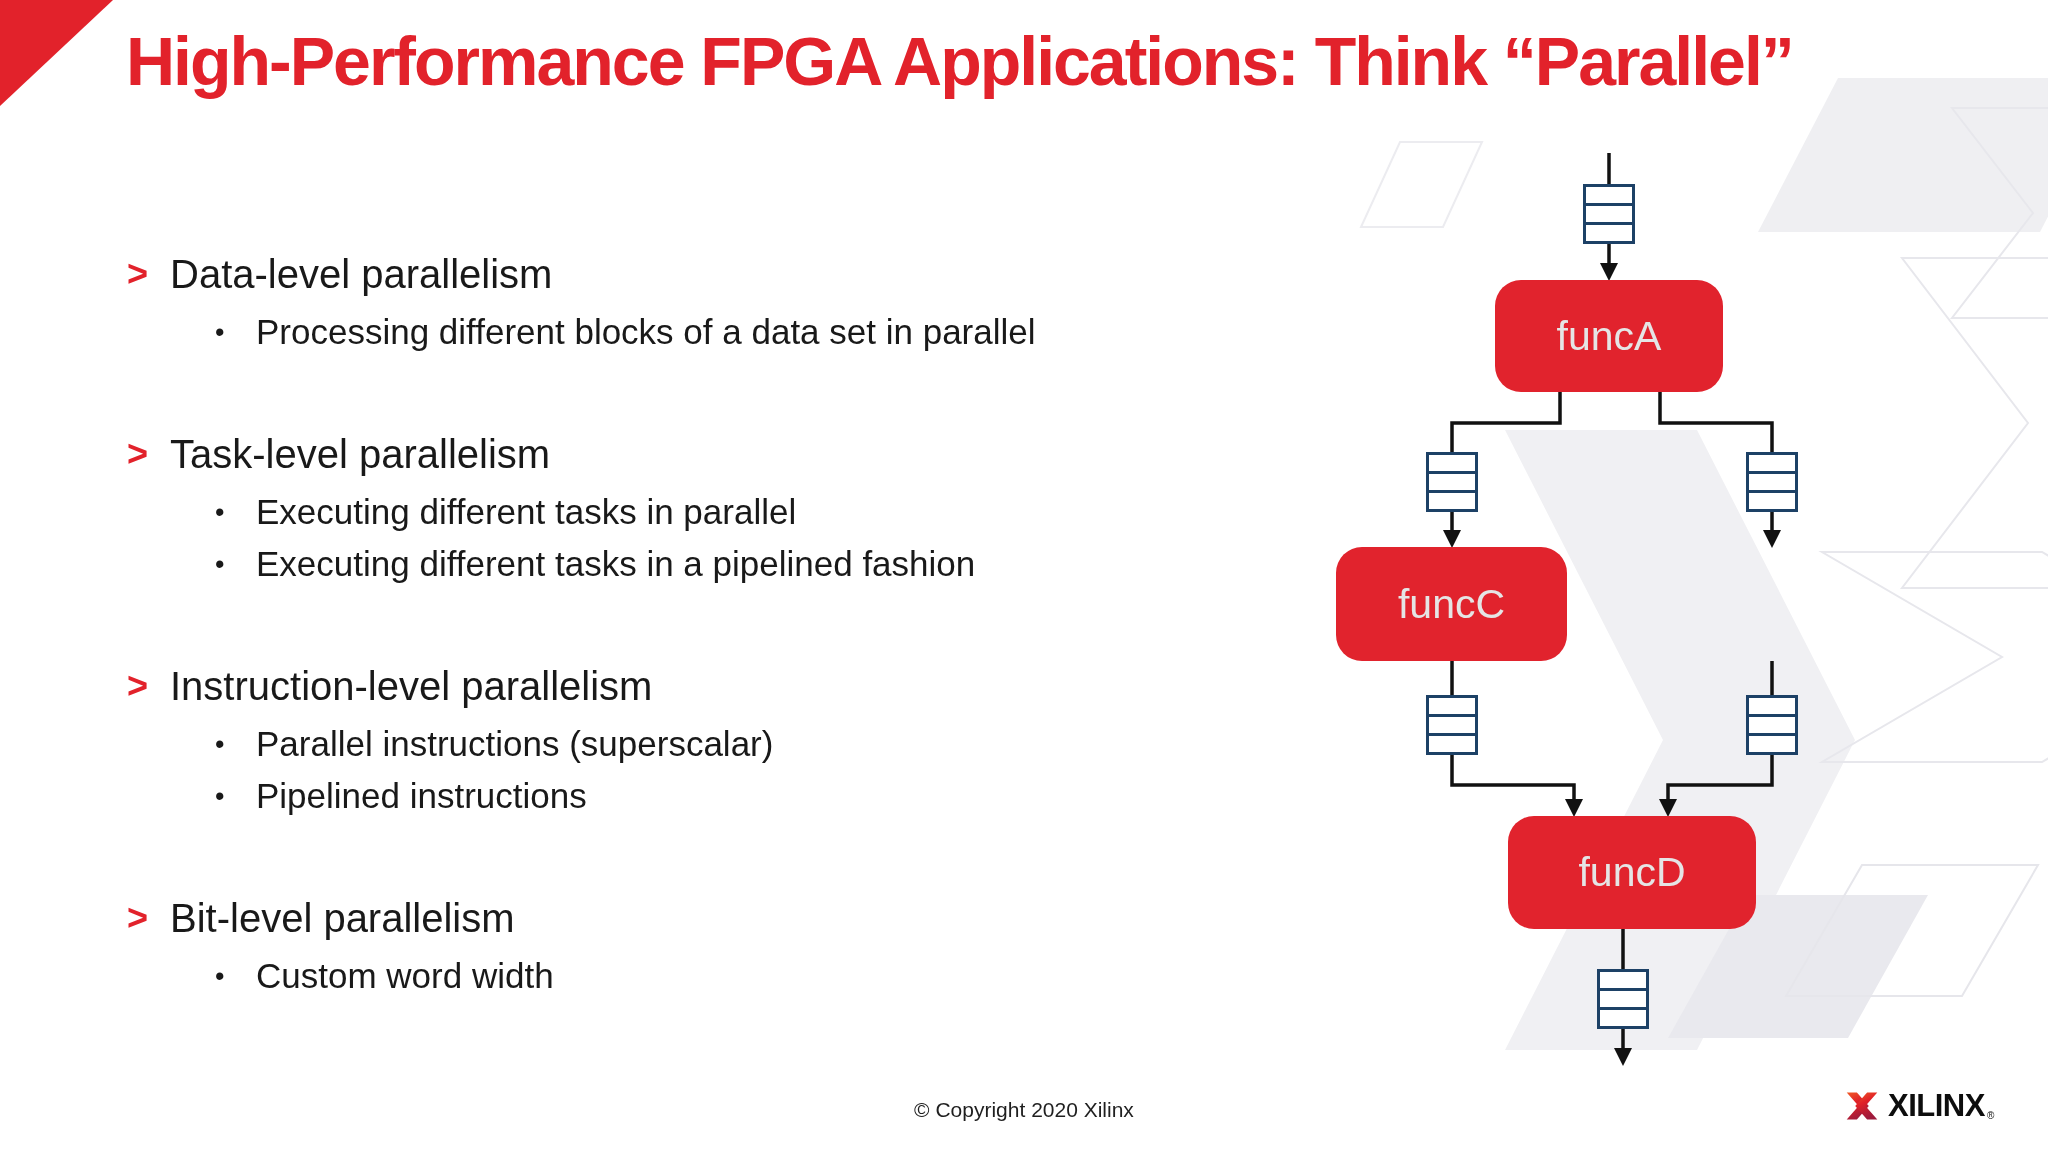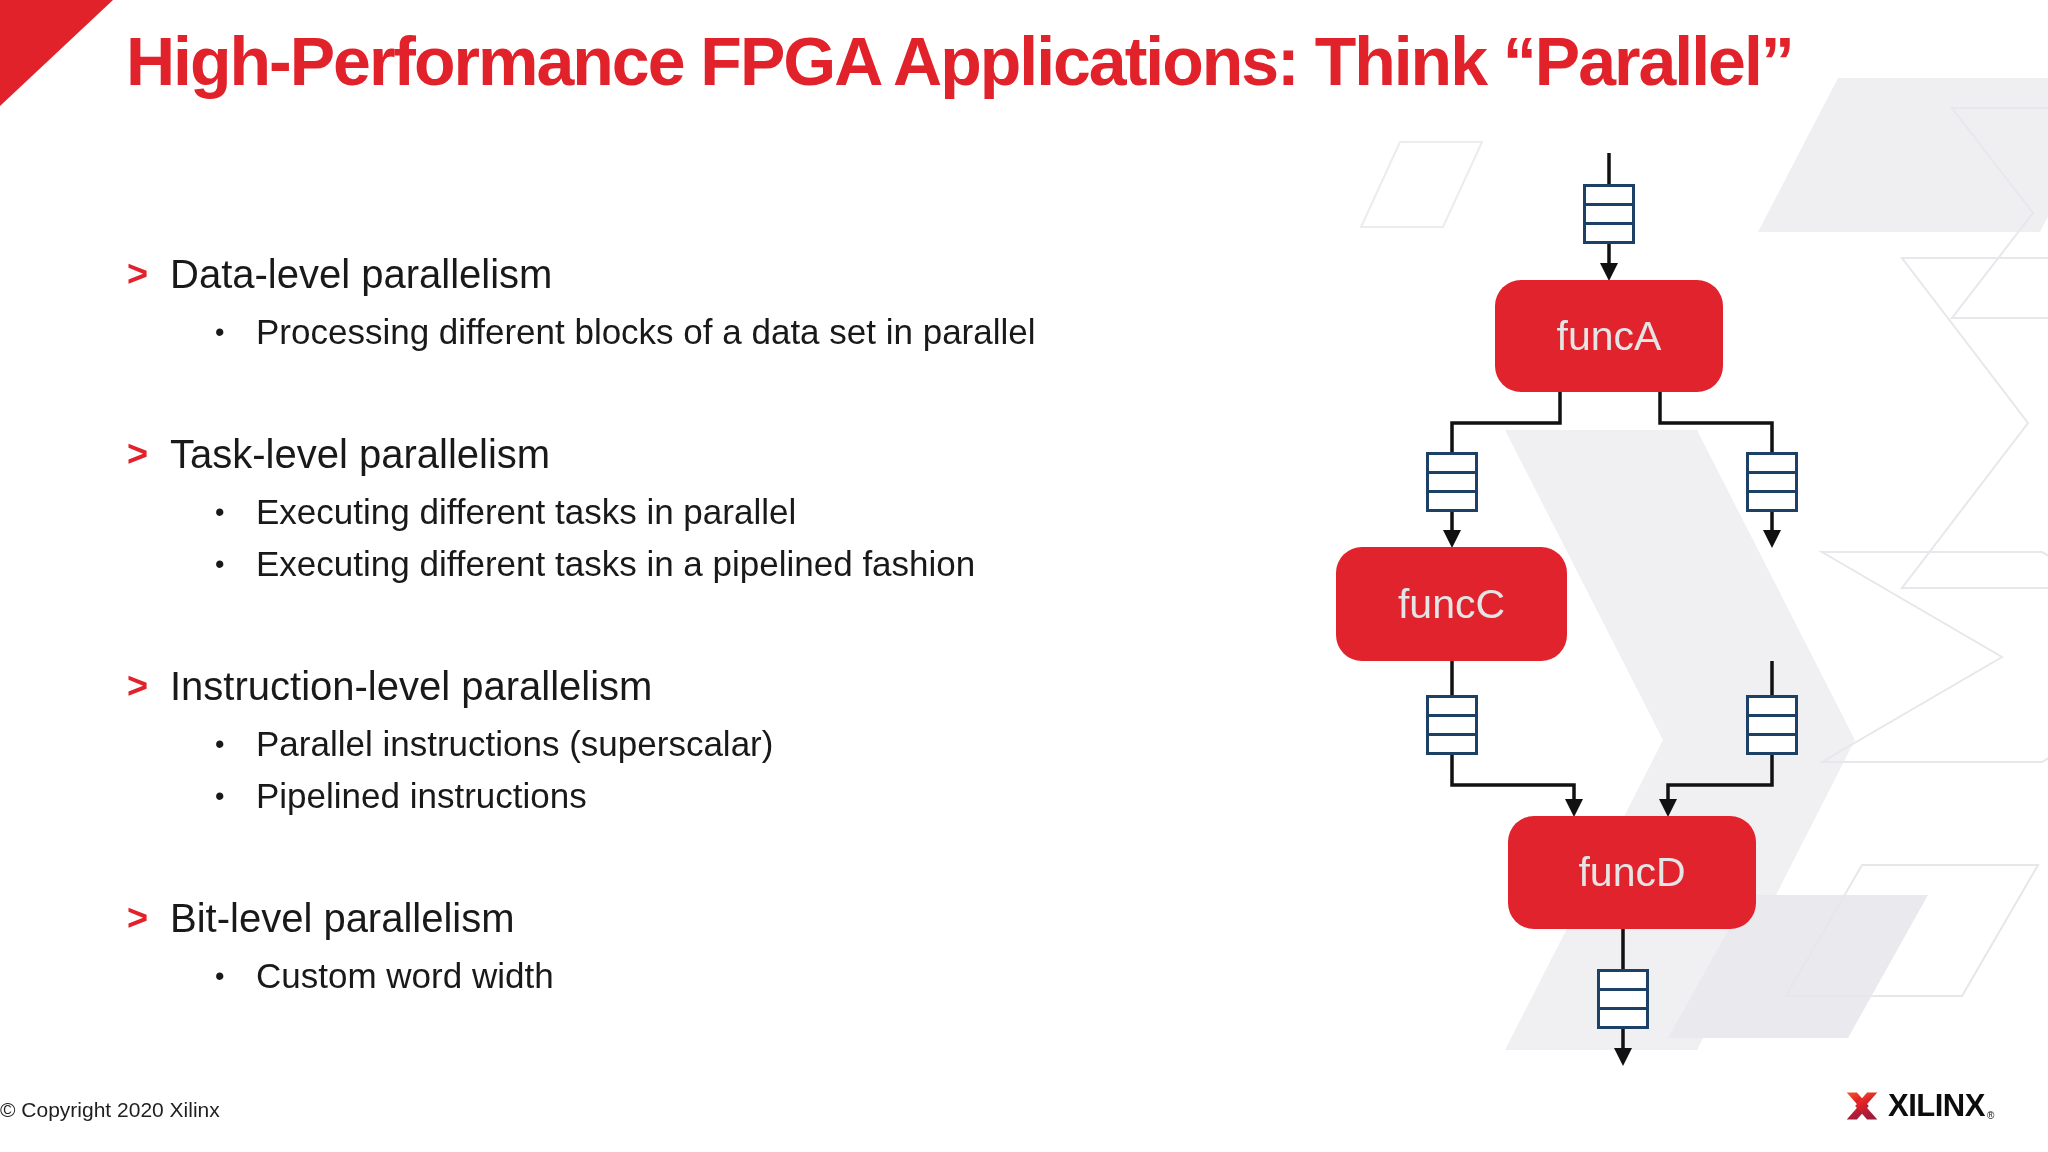--- a/index.html
+++ b/index.html
@@ -37,21 +37,21 @@
   }
   .fifo .cell { flex:1; border-bottom:3px solid #1d4166; }
   .fifo .cell:last-child { border-bottom:none; }
   .fnode {
     position:absolute; background:#e1232d; border-radius:26px; color:#e5e5e5;
     display:flex; align-items:center; justify-content:center;
     font-size:41px; font-weight:400;
   }
   
   .copyright {
-    position:absolute; left:0; right:0; top:1098px; 
+    position:absolute; left:0; right:0; top:1098px; text-align:center;
     font-size:21px; color:#1f1f1f;
   }
   .logo { position:absolute; left:1845px; top:1088px; display:flex; }
   .logo .glyph { width:34px; height:36px; margin-right:9px; }
   .logo .brand {
     font-size:31px; font-weight:700; letter-spacing:-0.5px; color:#0d0d0d; line-height:36px;
   }
   .logo .reg { font-size:10px; color:#0d0d0d; align-self:flex-end; margin:0 0 3px 2px; }
 </style>
 </head>

